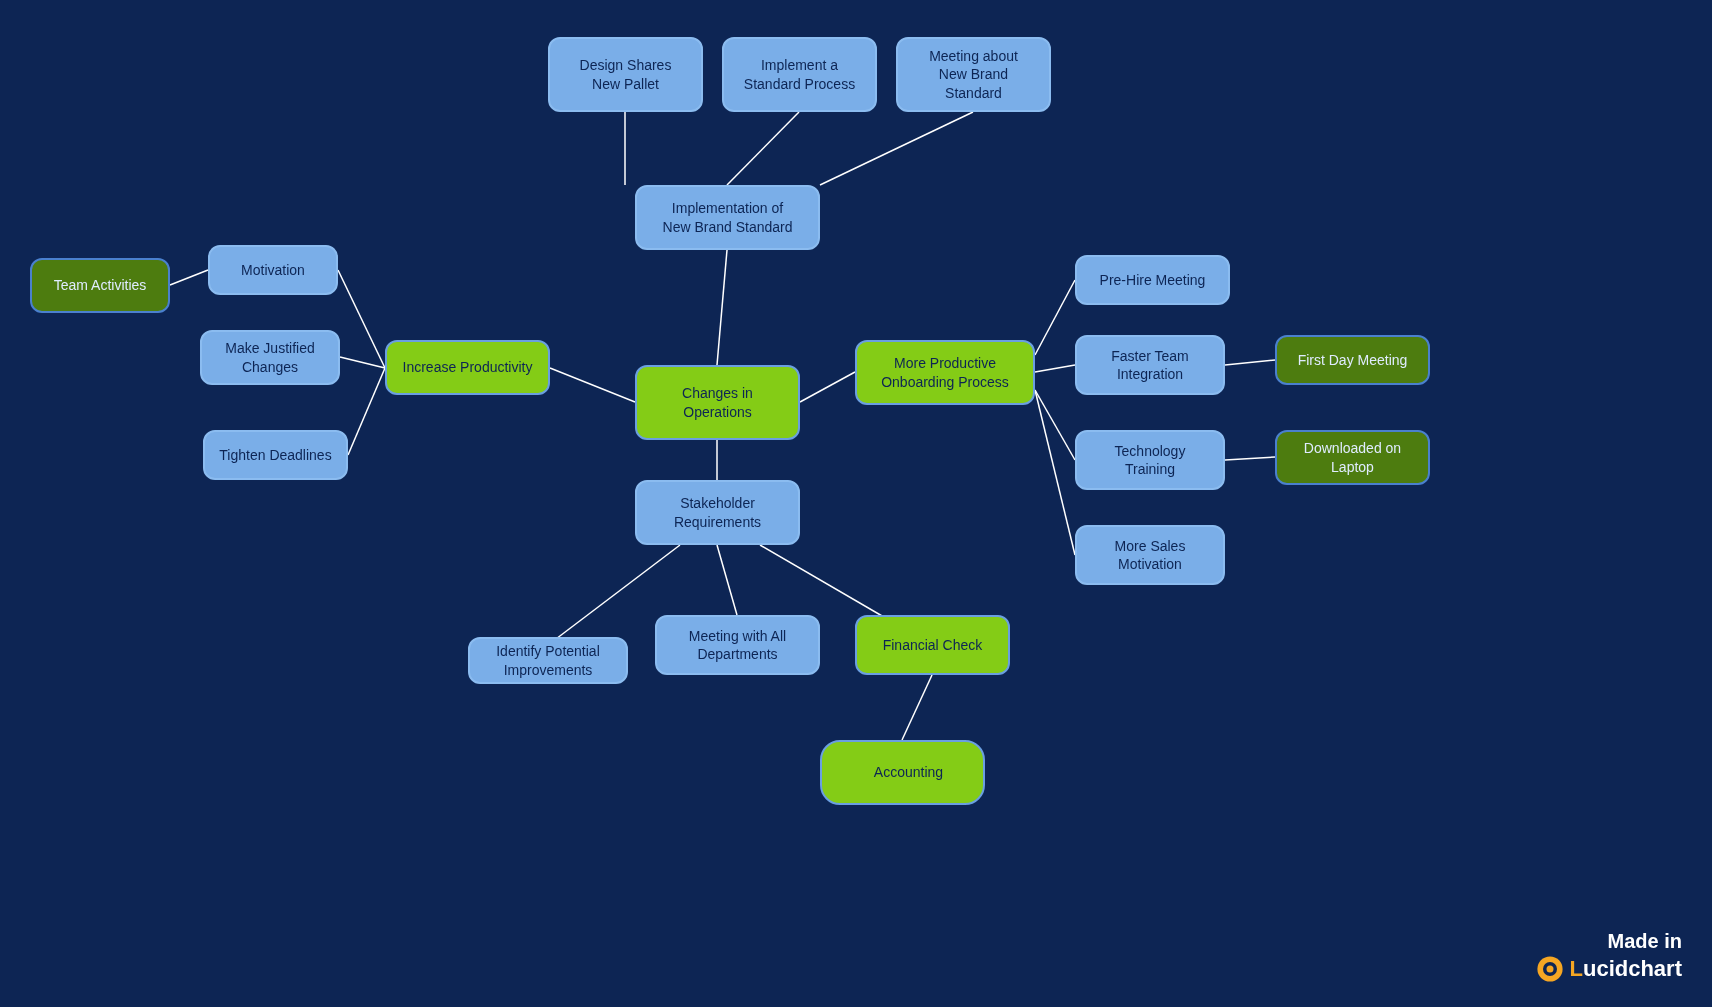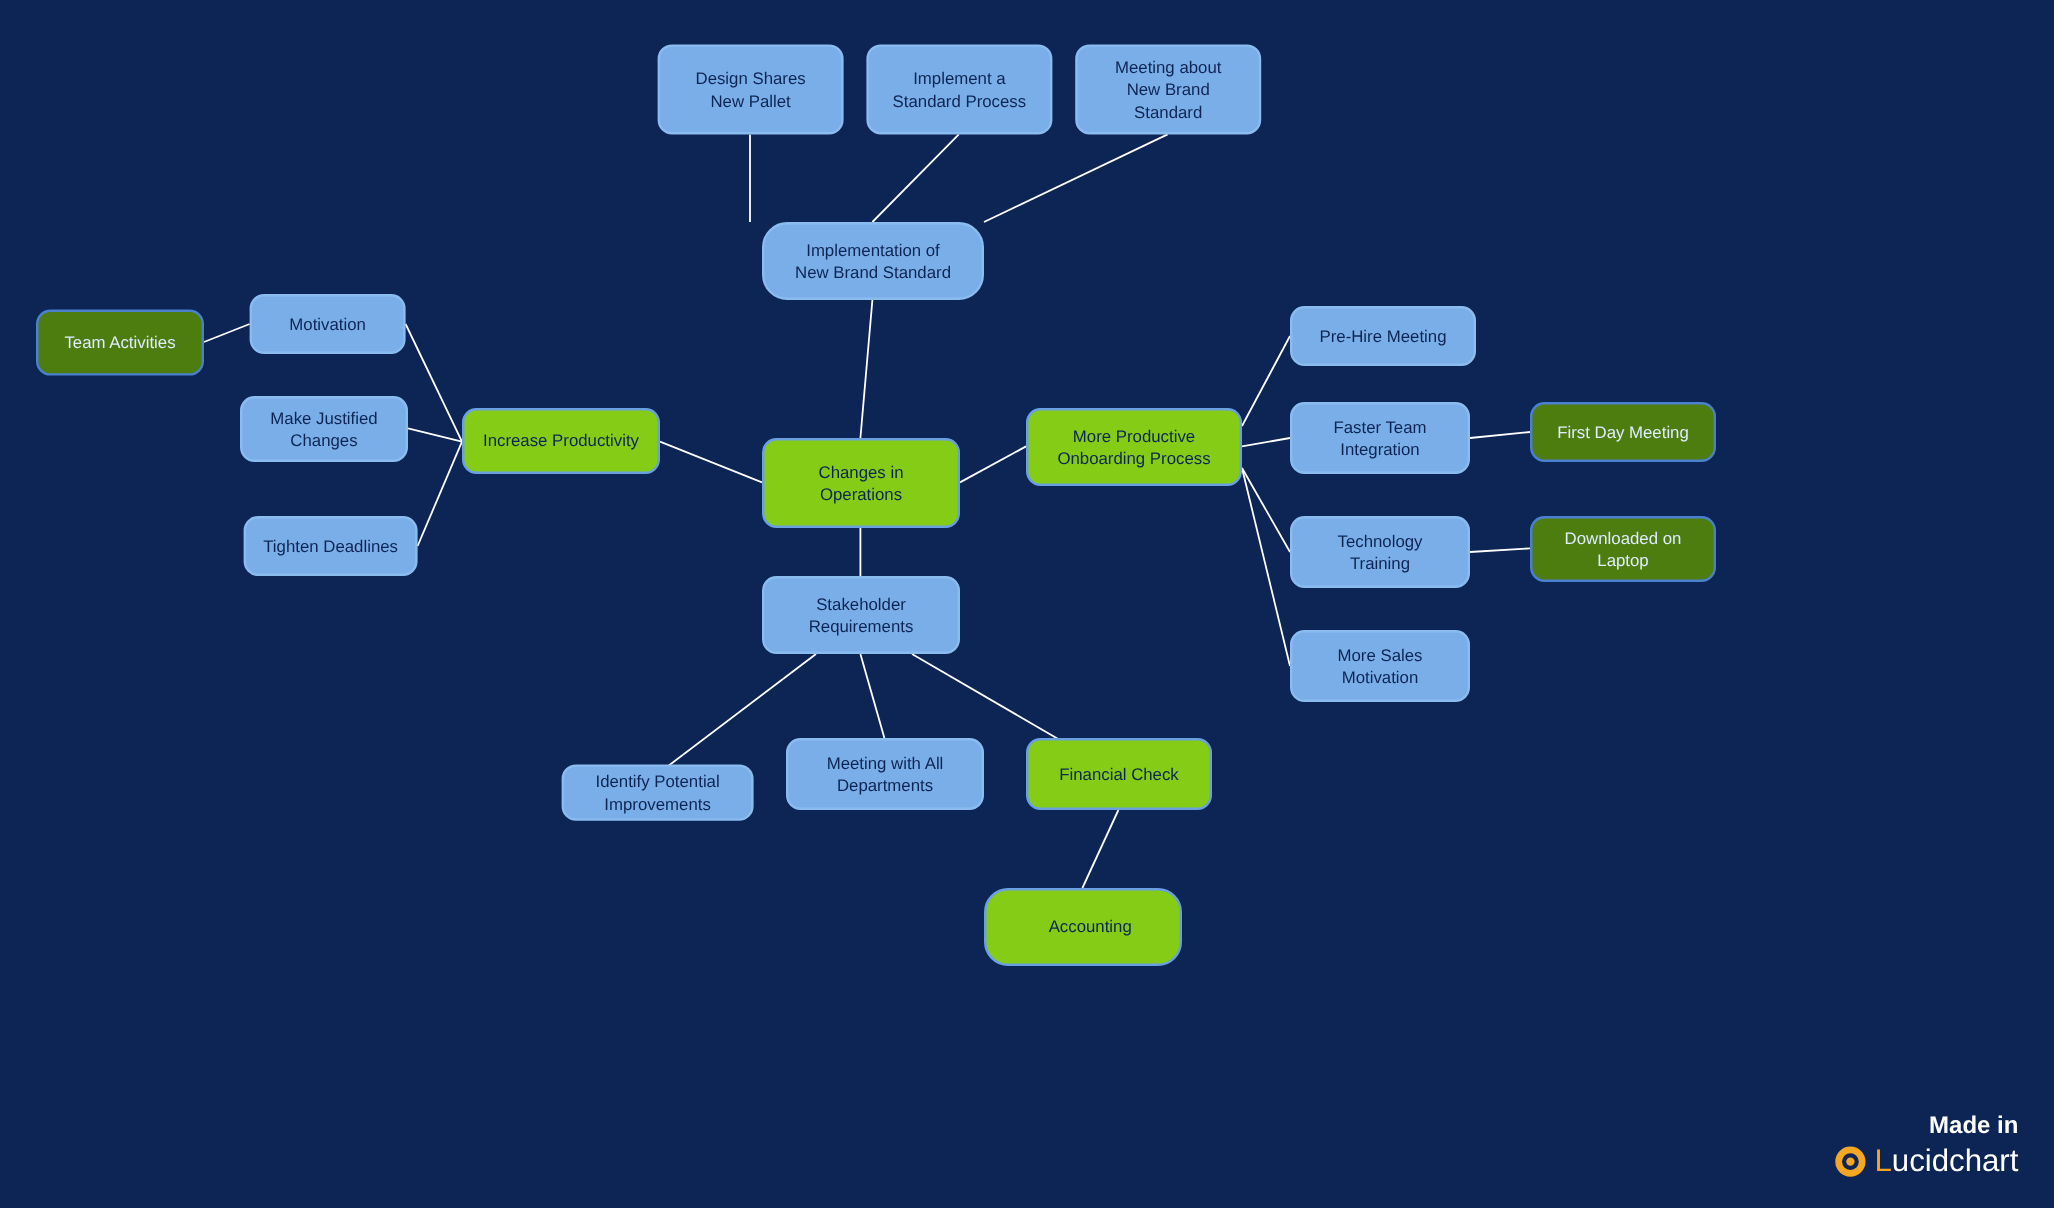--- a/index.html
+++ b/index.html
@@ -63,22 +63,22 @@
       display: flex;
       align-items: center;
       justify-content: flex-end;
       gap: 6px;
     }
     .watermark-logo-icon {
       width: 28px;
       height: 28px;
     }
     .watermark-logo-text {
-      font-size: 26px;
-      font-weight: 400;
+      font-size: 22px;
+      font-weight: 700;
       color: white;
     }
     .watermark-logo-text span {
       color: #f5a623;
     }
   </style>
 </head>
 <body>
 
 <svg id="connector-layer">
@@ -135,21 +135,21 @@
   <span style="white-space:pre-line;">Implement a
 Standard Process</span>
 </div>
 
 <div class="node node-light" style="left:896px;top:37px;width:155px;height:75px;">
   <span style="white-space:pre-line;">Meeting about
 New Brand
 Standard</span>
 </div>
 
-<div class="node node-light" style="left:635px;top:185px;width:185px;height:65px;border-radius:21px;">
+<div class="node node-light" style="left:635px;top:185px;width:185px;height:65px;">
   <span style="white-space:pre-line;">Implementation of
 New Brand Standard</span>
 </div>
 
 <div class="node node-dark" style="left:30px;top:258px;width:140px;height:55px;color:#e0ecff;">
   <span>Team Activities</span>
 </div>
 
 <div class="node node-light" style="left:208px;top:245px;width:130px;height:50px;">
   <span>Motivation</span>

